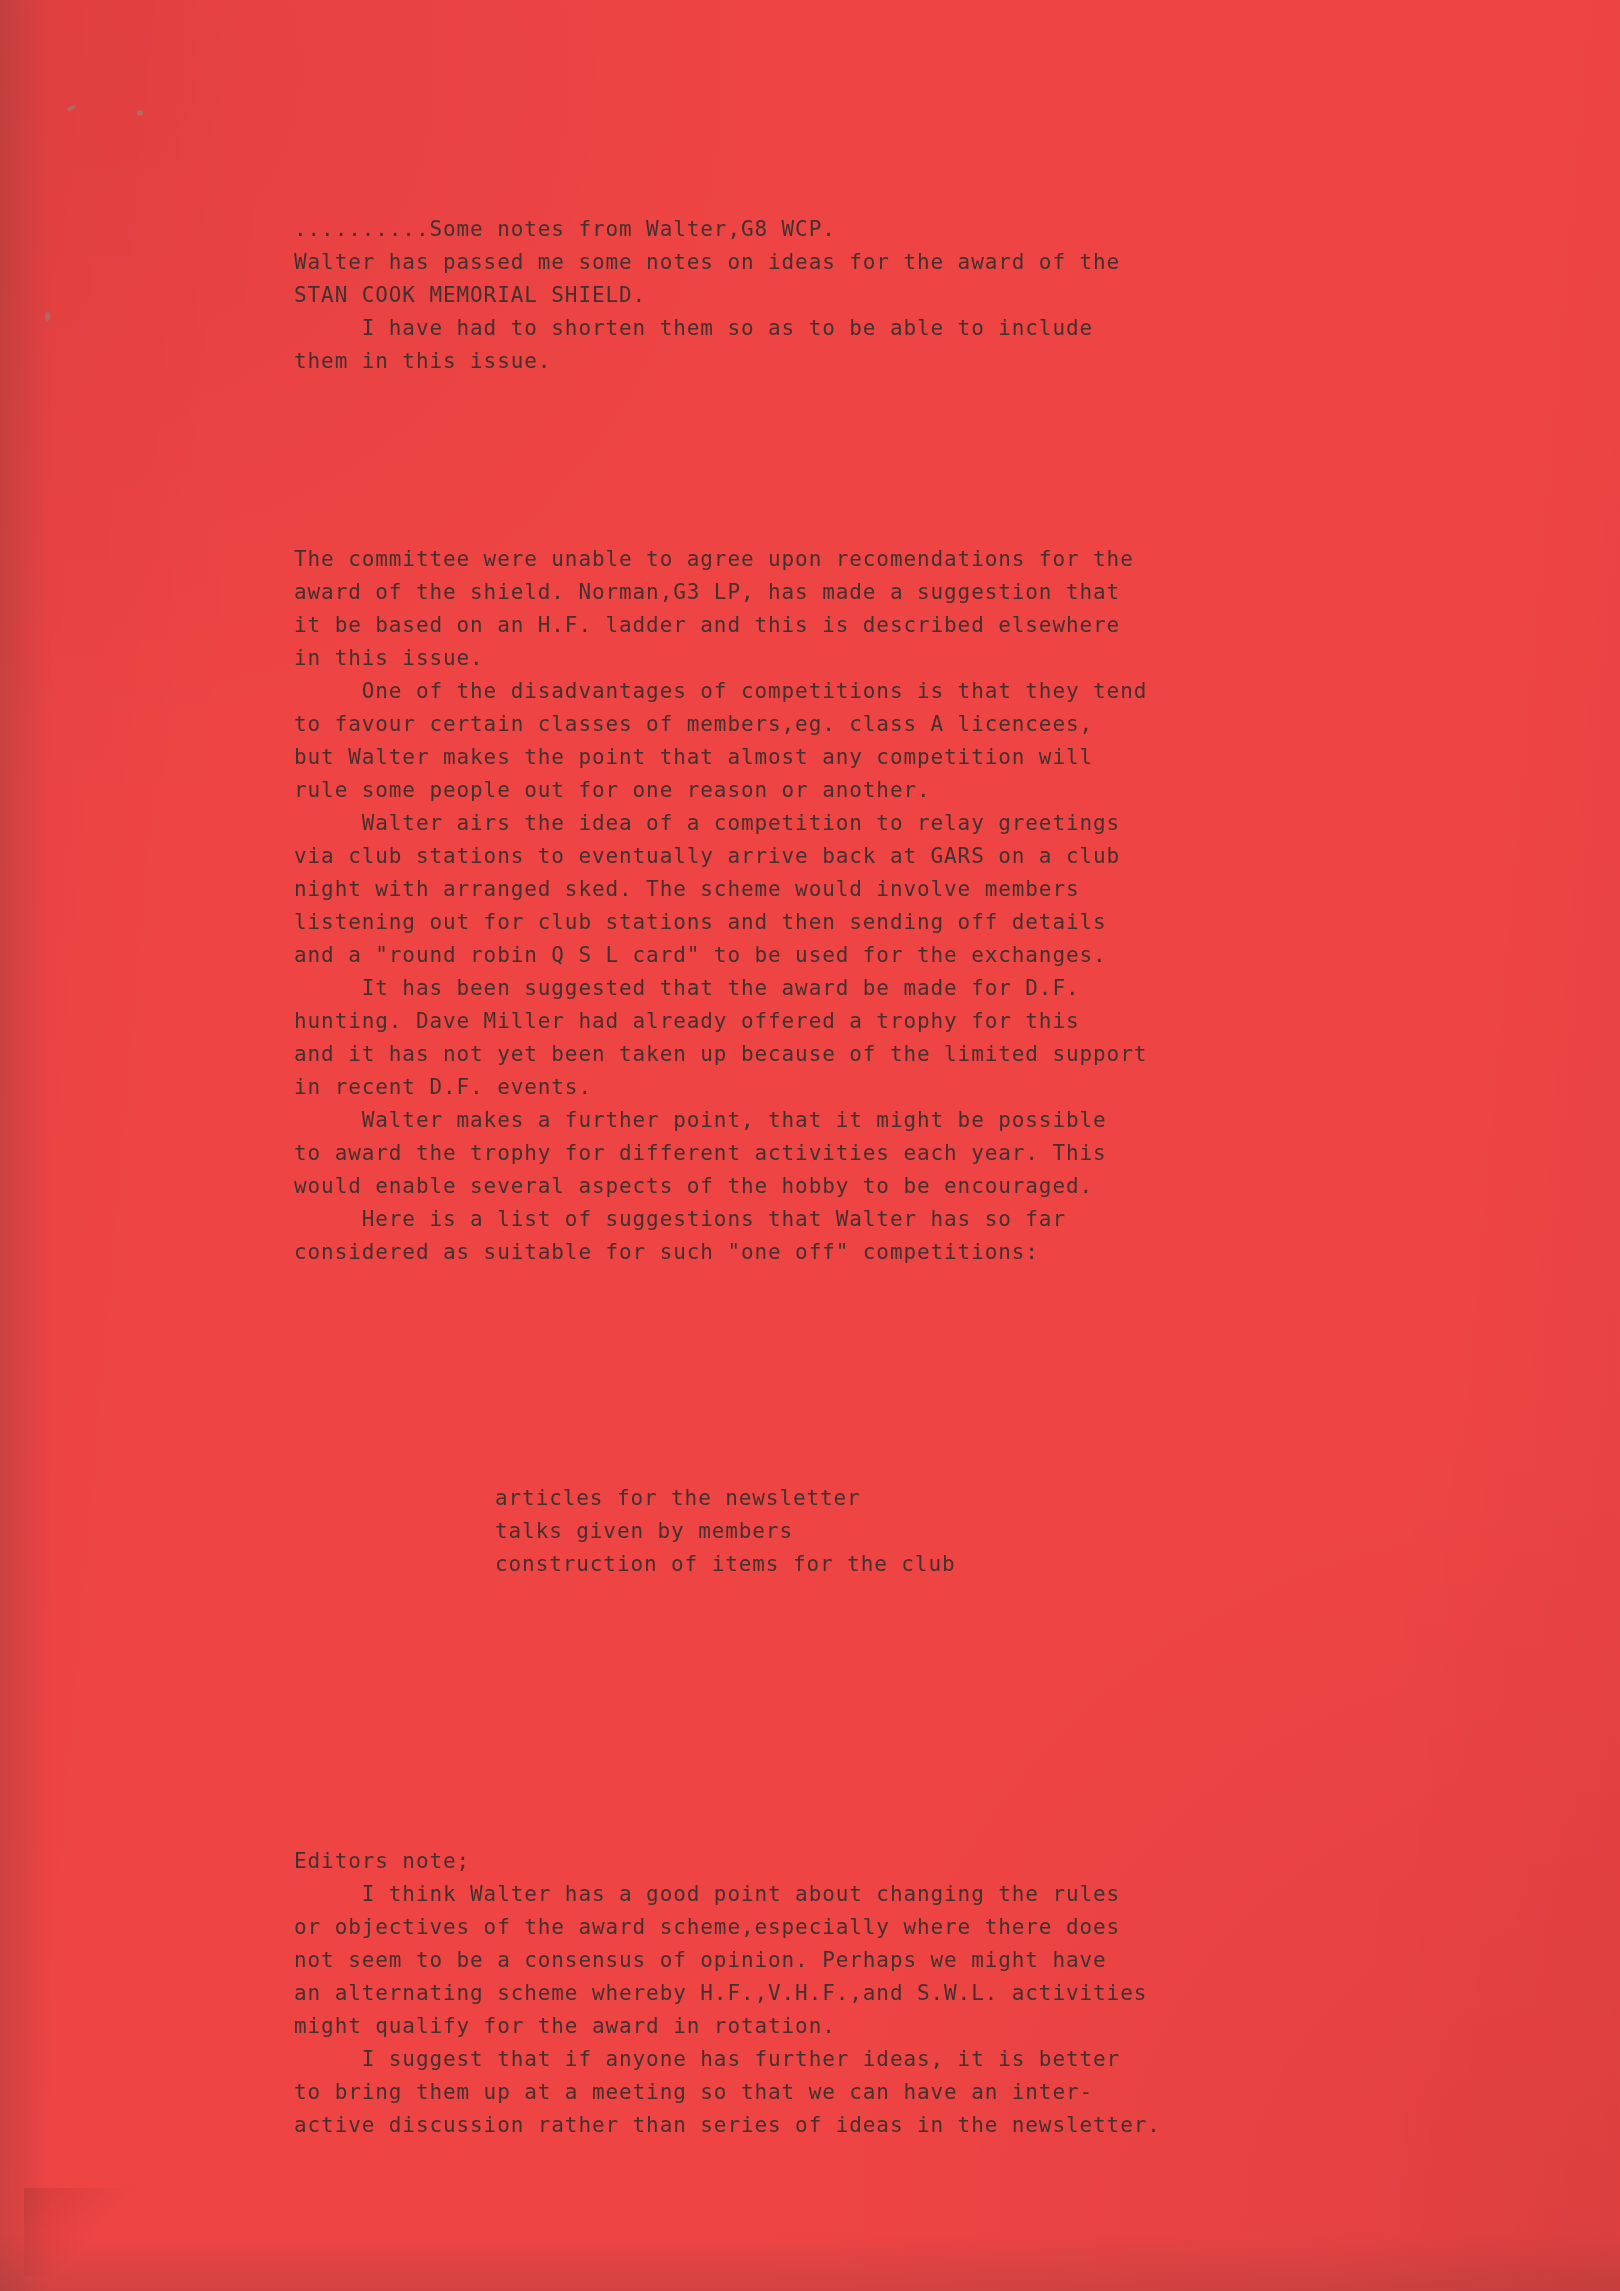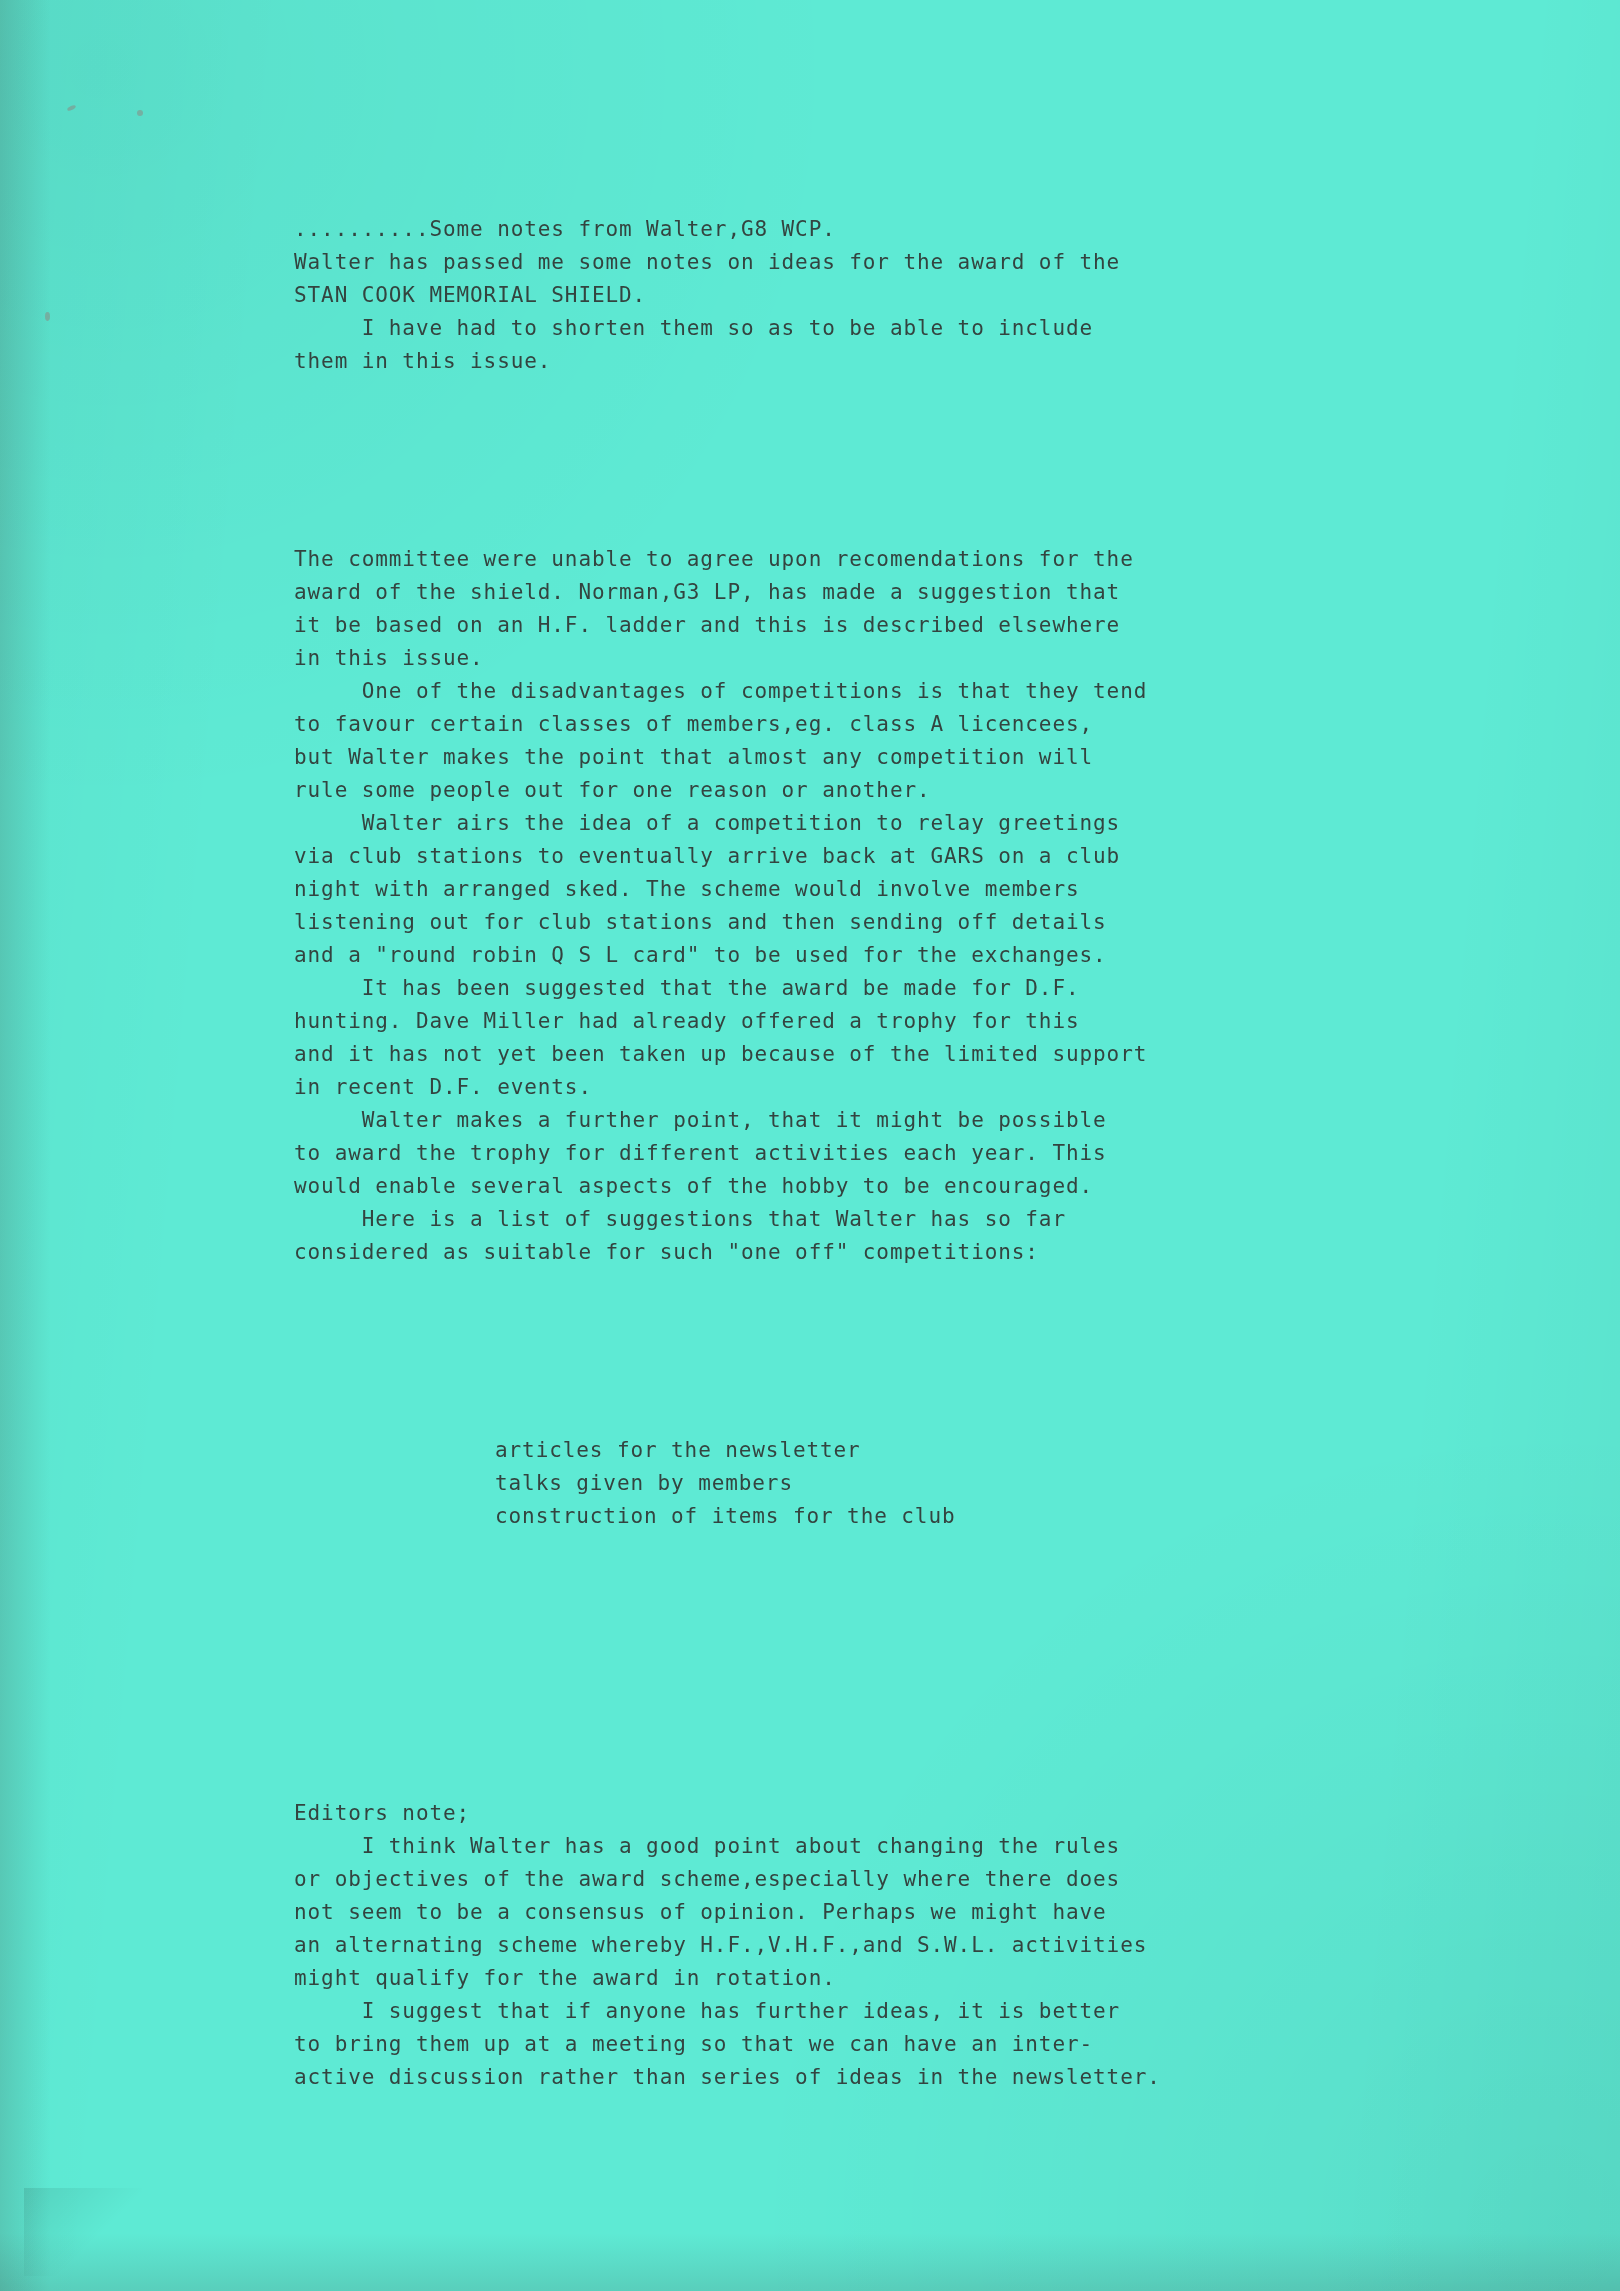--- a/index.html
+++ b/index.html
@@ -11,21 +11,21 @@
     width: 1620px;
     height: 2292px;
     position: relative;
     overflow: hidden;
     font-family: "DejaVu Sans Mono", monospace;
   }
   
   .page {
     position: absolute;
     inset: 0;
-    background: #5eead4;
+    background: #ef4444;
   }
   .page::before {
     content: "";
     position: absolute;
     inset: 0;
     background:
       radial-gradient(circle at 6% 3%, rgba(0,0,0,0.045), rgba(0,0,0,0) 28%),
       radial-gradient(circle at 96% 97%, rgba(0,0,0,0.05), rgba(0,0,0,0) 30%),
       linear-gradient(95deg, rgba(0,0,0,0.03) 0%, rgba(0,0,0,0) 16%, rgba(0,0,0,0) 84%, rgba(0,0,0,0.035) 100%);
     pointer-events: none;
@@ -64,20 +64,21 @@
     white-space: pre-wrap;
     opacity: 0.88;
   }
   .block {
     margin: 0 0 0 0;
     white-space: pre-wrap;
   }
   .gap-md { height: 33px; }
   .indent-list {
     margin-left: 201px;
+    margin-top: 48px;
   }
   .speck {
     position: absolute;
     background: #8a8a82;
     border-radius: 50%;
     opacity: 0.55;
     pointer-events: none;
   }
 </style>
 </head>

